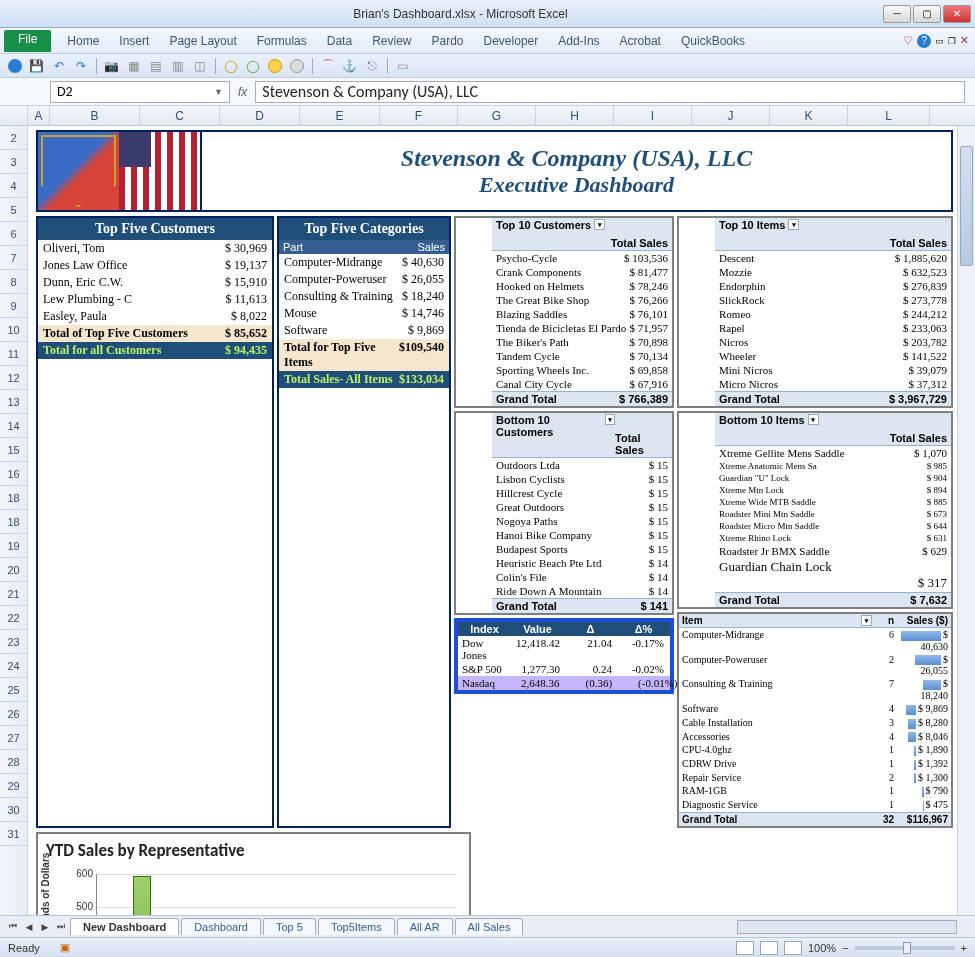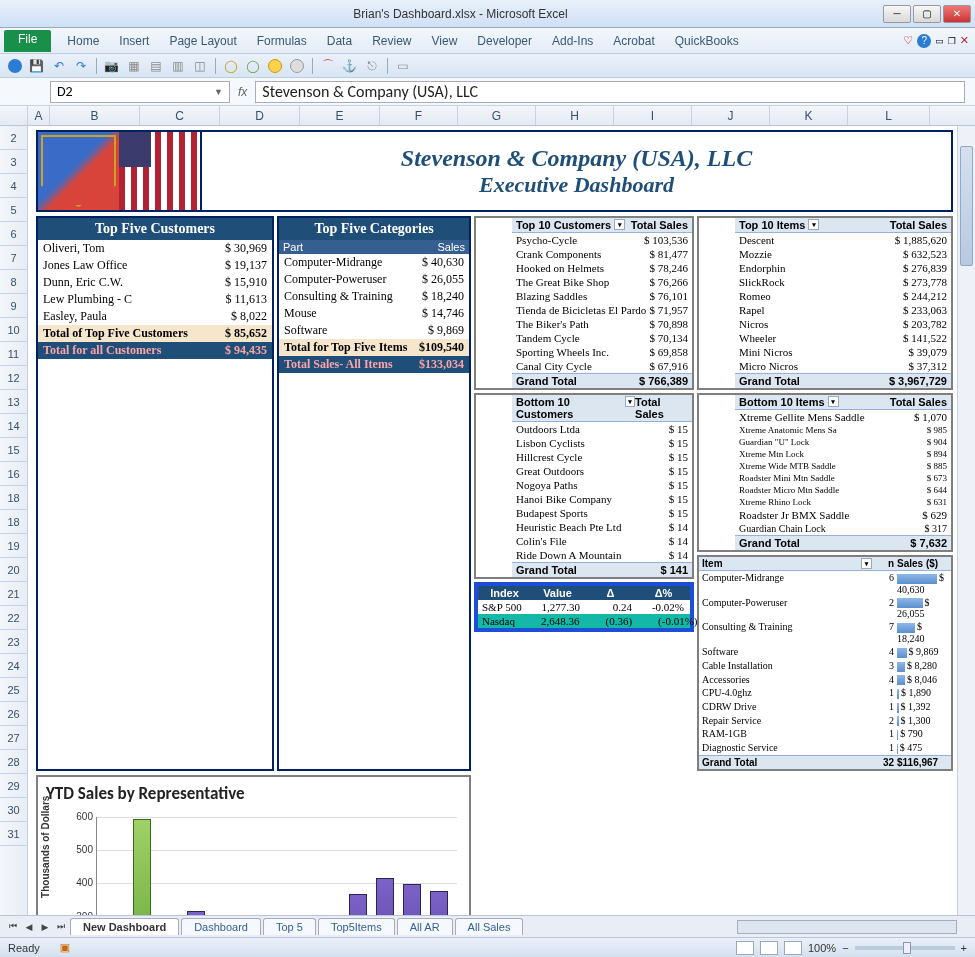--- a/index.html
+++ b/index.html
@@ -61,27 +61,27 @@
 .banner h2{color:#1f4e79;font-family:"Times New Roman",serif;font-size:22px;font-weight:bold;font-style:italic;}
 
 .row2{display:flex;gap:3px;margin-top:4px;}
 .box{border:2px solid #002060;background:#fff;}
 .tophdr{background:#1f4e79;color:#fff;text-align:center;font-weight:bold;font-size:14px;padding:3px 2px;font-family:"Times New Roman",serif;}
 .subhdr{background:#365f91;color:#fff;font-size:11px;display:flex;padding:1px 4px;}
 .subhdr .r{margin-left:auto;}
 .trow{display:flex;padding:1px 5px;font-family:"Times New Roman",serif;font-size:12px;}
 .trow .r{margin-left:auto;}
 .totrow{background:#f5e6cc;font-weight:bold;}
-.grandrow{background:#1f4e79;color:#fca5a5;font-weight:bold;}
+.grandrow{background:#1f4e79;color:#bef264;font-weight:bold;}
 .box5a{width:238px;}
-.box5b{width:194px;}
+.box5b{width:174px;}
 
 .pivot{border:2px solid #7f7f7f;font-size:11px;padding-left:36px;}
 .pivot .phdr{display:flex;background:#dce6f1;font-weight:bold;border-bottom:1px solid #95b3d7;padding:1px 4px;}
-.pivot .phdr .r{margin-left:auto;}
+.pivot .phdr .r{margin-left:auto;margin-top:18px;}
 .pivot .prow{display:flex;padding:1px 4px;font-family:"Times New Roman",serif;}
 .pivot .prow .r{margin-left:auto;}
 .pivot .ptot{display:flex;background:#dce6f1;font-weight:bold;border-top:1px solid #95b3d7;padding:1px 4px;}
 .pivot .ptot .r{margin-left:auto;}
 .filter-icon{width:11px;height:11px;border:1px solid #9ab;background:#fff;font-size:7px;display:inline-flex;align-items:center;justify-content:center;margin-left:3px;}
 
 .colR{display:flex;flex-direction:column;gap:3px;}
 
 
 .chartbox{border:2px solid #7f7f7f;padding:6px 8px 2px 8px;height:318px;position:relative;}
@@ -92,29 +92,29 @@
 .bar.green{background:linear-gradient(#9ed168,#5a9c2a);border-color:#3a6b18;}
 .ytick{position:absolute;left:-30px;font-size:10px;text-align:right;width:26px;color:#333;}
 
 
 .idxtbl{border:4px solid #1d4ed8;font-size:11px;}
 .idxhdr{display:flex;background:#1f4e79;color:#fff;font-weight:bold;padding:1px 0;}
 .idxhdr span{flex:1;text-align:center;}
 .idxrow{display:flex;padding:1px 0;font-family:"Times New Roman",serif;}
 .idxrow span{flex:1;text-align:right;padding-right:6px;}
 .idxrow span:first-child{text-align:left;padding-left:4px;}
-.idxtot{background:#14b8a6;gap:20px;}
+.idxtot{background:#c4b5fd;gap:20px;}
 
 
 .itempivot{border:2px solid #7f7f7f;font-size:10px;}
 .itempivot .phdr{display:flex;background:#dce6f1;font-weight:bold;padding:1px 3px;border-bottom:1px solid #95b3d7;}
 .itempivot .prow{display:flex;padding:1px 3px;font-family:"Times New Roman",serif;}
 .itempivot .c1{flex:1.6;}
 .itempivot .c2{width:22px;text-align:right;}
-.itempivot .c3{width:54px;text-align:left;padding-left:3px;}
+.itempivot .c3{width:54px;text-align:right;padding-left:3px;}
 .databar{display:inline-block;height:10px;background:linear-gradient(#8fb8e8,#5b8fce);vertical-align:middle;margin-right:2px;}
 
 
 .tabstrip{height:22px;background:#e9eef6;border-top:1px solid #b9c5d8;display:flex;align-items:center;padding-left:6px;}
 .tnav{width:14px;height:14px;display:flex;align-items:center;justify-content:center;font-size:9px;color:#444;margin-right:2px;}
 .stab{padding:2px 12px;background:#f5f8fc;border:1px solid #aab;border-bottom:none;margin-right:2px;border-radius:3px 3px 0 0;color:#365f91;font-size:11px;}
 .stab.active{background:#fff;font-weight:bold;color:#333;}
 .hscroll{margin-left:auto;width:220px;height:14px;background:#dde5f0;border:1px solid #aab;position:relative;margin-right:18px;}
 
 
@@ -142,21 +142,21 @@
 </div>
 
 <div class="ribbon">
   <div class="file-tab">File</div>
   <div class="rtab">Home</div>
   <div class="rtab">Insert</div>
   <div class="rtab">Page Layout</div>
   <div class="rtab">Formulas</div>
   <div class="rtab">Data</div>
   <div class="rtab">Review</div>
-  <div class="rtab">View</div>
+  <div class="rtab">Pardo</div>
   <div class="rtab">Developer</div>
   <div class="rtab">Add-Ins</div>
   <div class="rtab">Acrobat</div>
   <div class="rtab">QuickBooks</div>
   <div class="ribbon-right">
     <span style="color:#c00;">♡</span>
     <div class="help-icon">?</div>
     <span style="font-size:9px;">▭</span>
     <span style="font-size:9px;">❐</span>
     <span style="font-size:11px;color:#a33;">✕</span>
@@ -448,20 +448,26 @@
           </div>
           <div class="idxtbl">
             <div class="idxhdr">
                 <span>Index</span>
                 <span>Value</span>
                 <span>Δ</span>
                 <span>Δ%</span>
               </div>
             <div id="idxrows">
                 <div class="idxrow ">
+                  <span>Dow Jones</span>
+                  <span>12,418.42</span>
+                  <span>21.04</span>
+                  <span>-0.17%</span>
+                </div>
+                <div class="idxrow ">
                   <span>S&amp;P 500</span>
                   <span>1,277.30</span>
                   <span>0.24</span>
                   <span>-0.02%</span>
                 </div>
                 <div class="idxrow idxtot">
                   <span>Nasdaq</span>
                   <span>2,648.36</span>
                   <span>(0.36)</span>
                   <span>(-0.01%)</span>
@@ -559,21 +565,21 @@
                   <span class="r">$           644</span>
                 </div>
                 <div class="prow" style="font-size:9px;">
                   <span>Xtreme Rhino Lock</span>
                   <span class="r">$           631</span>
                 </div>
                 <div class="prow" style="font-size:11px;">
                   <span>Roadster Jr BMX Saddle</span>
                   <span class="r">$           629</span>
                 </div>
-                <div class="prow" style="font-size:10px;">
+                <div class="prow" style="font-size:13px;flex-direction:column;">
                   <span>Guardian Chain Lock</span>
                   <span class="r">$           317</span>
                 </div>
               </div>
             <div class="ptot">
                 <span>Grand Total</span>
                 <span class="r">$        7,632</span>
               </div>
           </div>
           <div class="itempivot">

